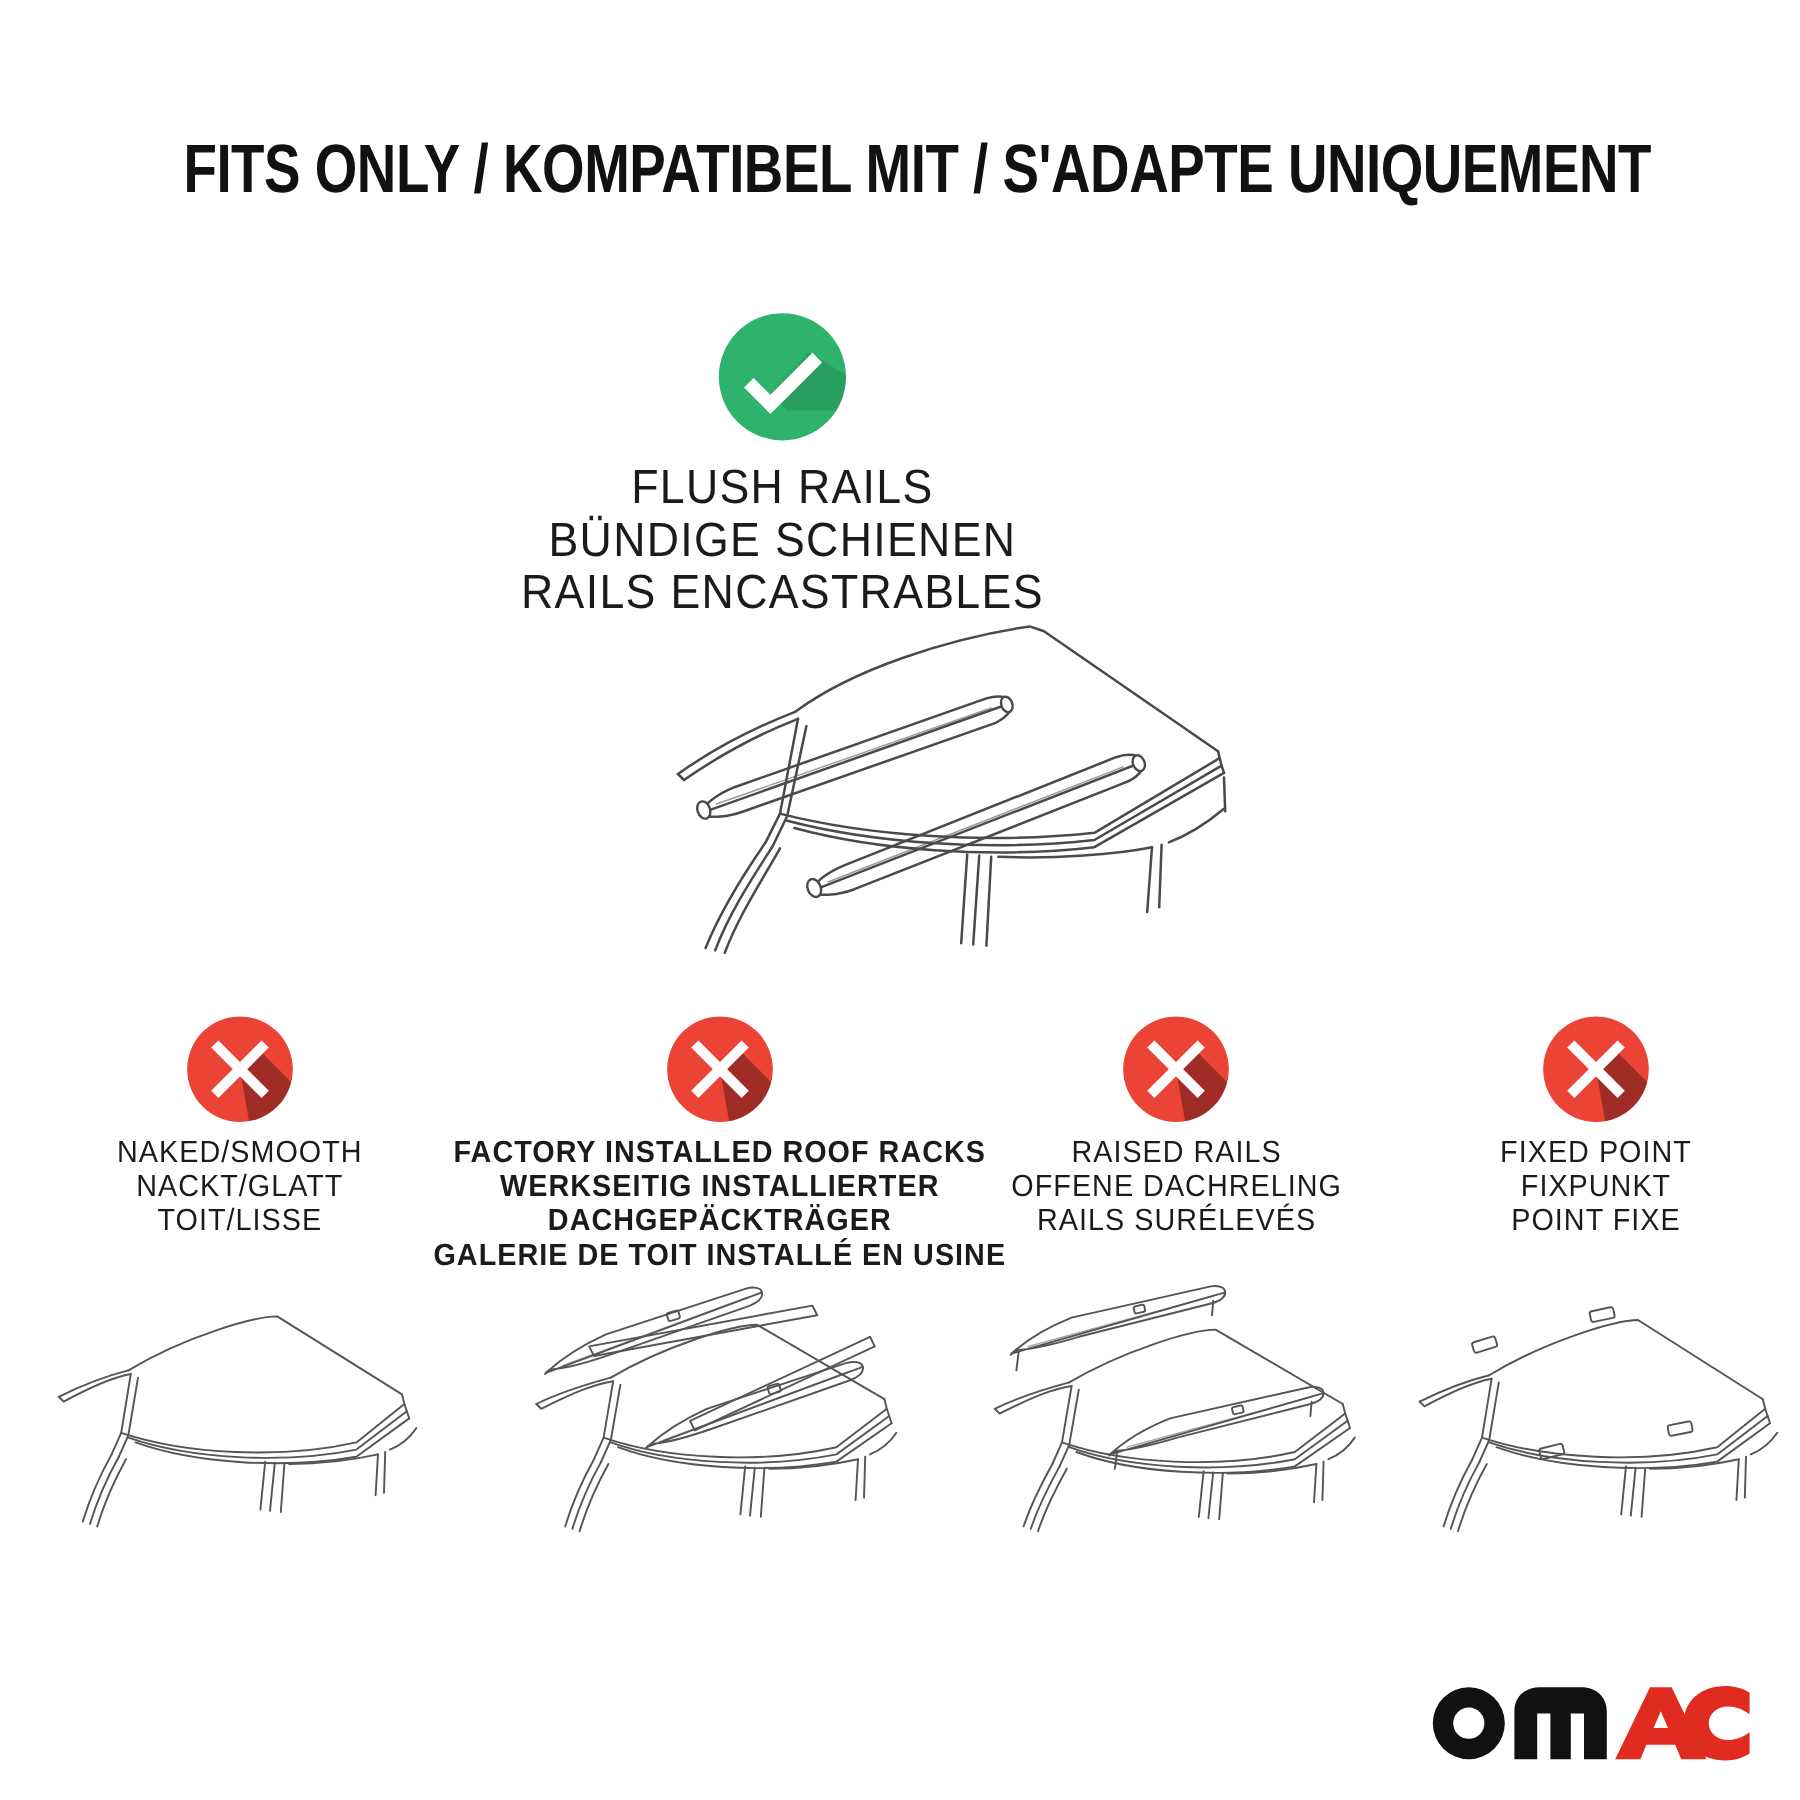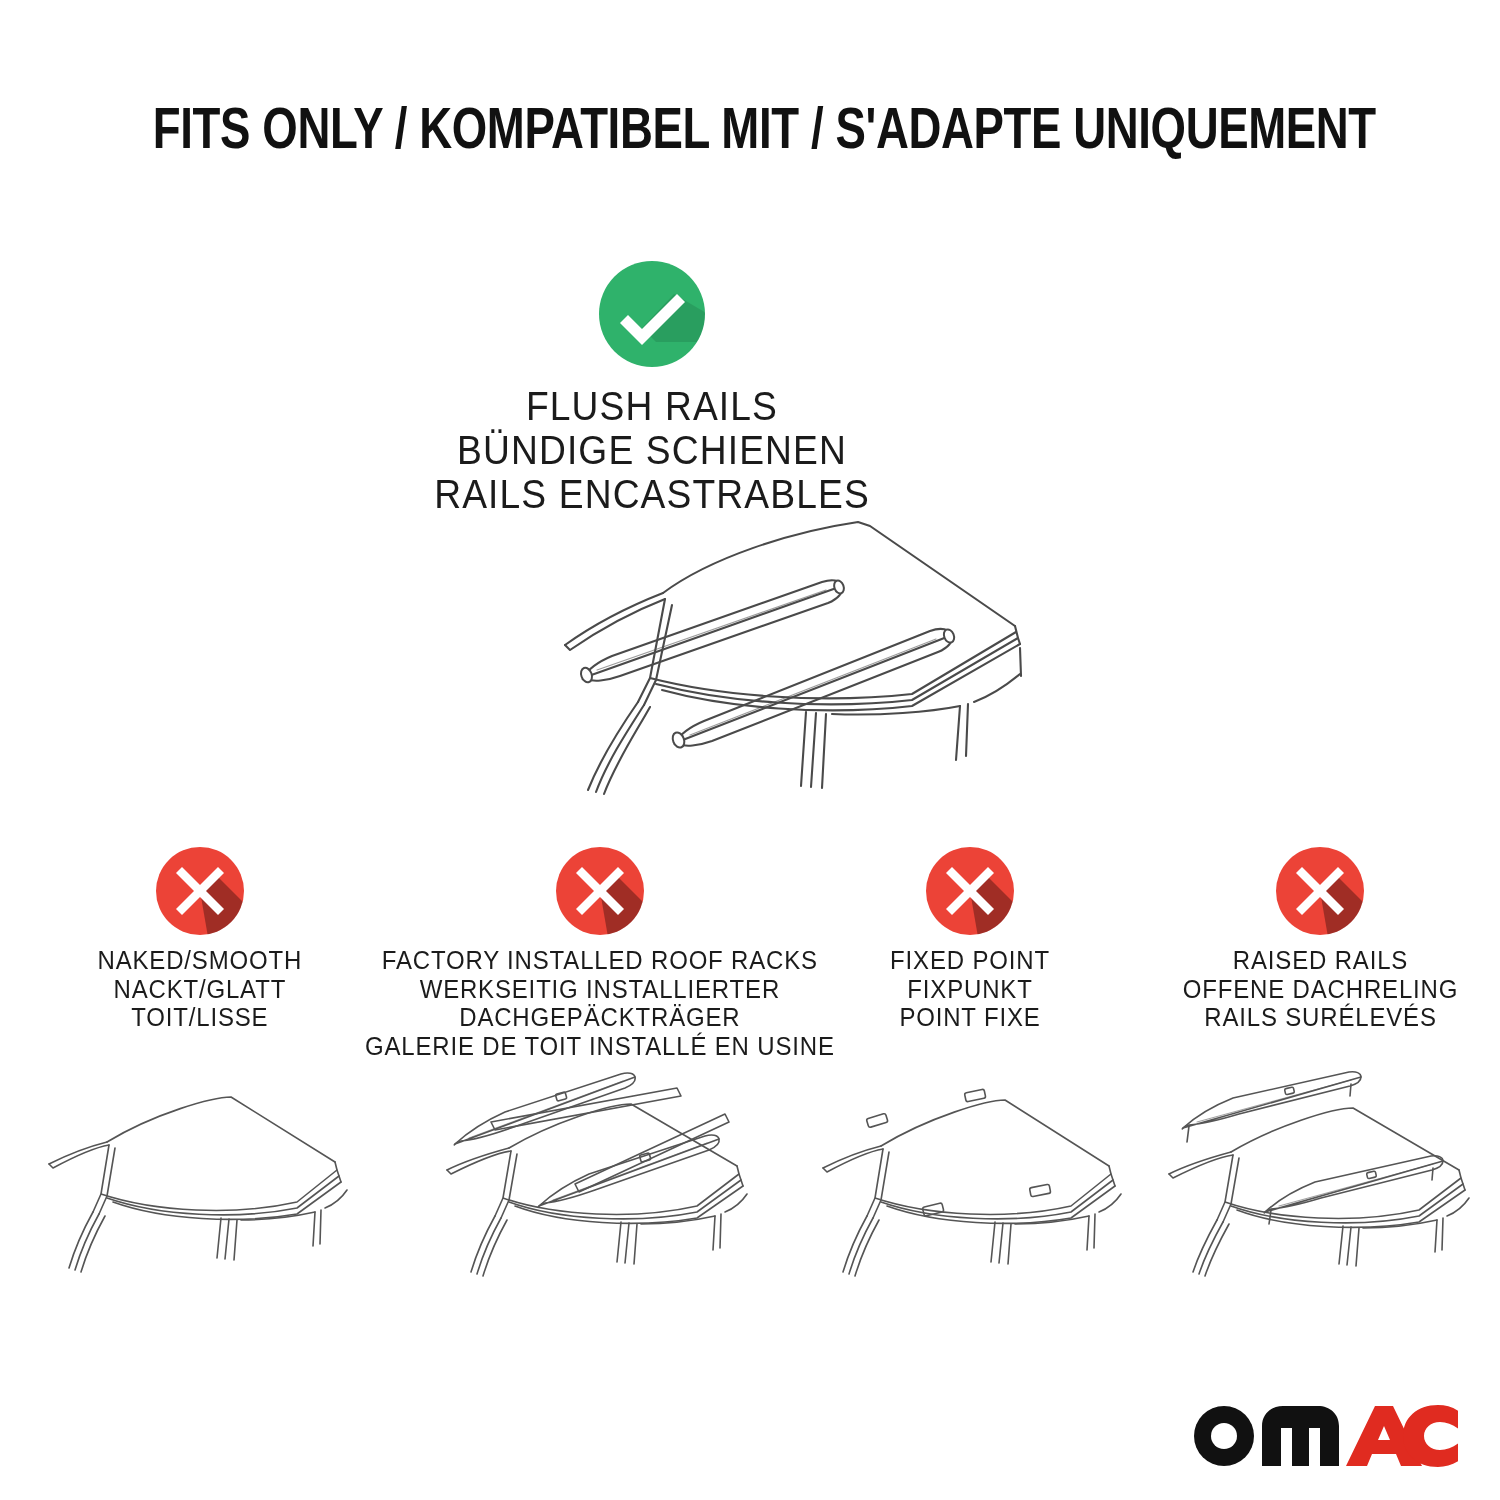--- a/index.html
+++ b/index.html
@@ -12,21 +12,21 @@
     height: 1500px;
     font-family: "Liberation Sans", sans-serif;
     color: #111111;
     position: relative;
     overflow: hidden;
   }
 
   
   .title-bar {
     position: absolute;
-    top: 100px;
+    top: 113px;
     left: 0;
     width: 1500px;
     text-align: right;
   }
   .title-text {
     display: inline-block;
     font-family: "Liberation Sans Narrow", "Liberation Sans", sans-serif;
     font-weight: bold;
     font-size: 57px;
     letter-spacing: -0.5px;
@@ -70,21 +70,21 @@
     display: flex;
     align-items: flex-start;
   }
   .reject-col {
     display: flex;
     flex-direction: column;
     align-items: center;
     position: relative;
   }
   .col-1 { width: 400px; }
-  .col-2 { width: 400px; }
+  .col-2 { width: 400px; font-weight: bold; }
   .col-3 { width: 360px; }
   .col-4 { width: 340px; }
 
   .x-icon-wrap {
     width: 92px;
     height: 92px;
     position: relative;
     margin-bottom: 9px;
   }
   .reject-labels {
@@ -295,20 +295,83 @@
 
           <path d="M150 118 L300 48 L304 56 L154 126 Z"></path>
 
           <rect x="131" y="27" width="10" height="7" rx="1.6" transform="rotate(-16 136 30)"></rect>
           <rect x="215" y="88" width="10" height="7" rx="1.6" transform="rotate(-16 220 91)"></rect>
         </g>
       </svg>
     </div>
   </div>
 
+  <div class="reject-col col-3">
+    <div class="x-icon-wrap">
+      <svg width="92" height="92" viewBox="0 0 92 92">
+        <defs>
+            <clipPath id="redclip3">
+              <circle cx="46" cy="46" r="44"></circle>
+            </clipPath>
+          </defs>
+        <circle cx="46" cy="46" r="44" fill="#EC4337"></circle>
+        <g clip-path="url(#redclip3)">
+          <polygon points="46,46 62,30 92,60 92,92 54,92" fill="#000000" opacity="0.32"></polygon>
+        </g>
+        <path d="M28 22 L70 64 L64 70 L22 28 Z" fill="#ffffff"></path>
+        <path d="M64 22 L70 28 L28 70 L22 64 Z" fill="#ffffff"></path>
+      </svg>
+    </div>
+    <div class="reject-labels">
+      <div>RAISED RAILS</div>
+      <div>OFFENE DACHRELING</div>
+      <div>RAILS SURÉLEVÉS</div>
+    </div>
+    <div class="mini-illustration" style="margin-top:34px;">
+      <svg width="350" height="212" viewBox="0 0 350 212">
+        <g fill="none" stroke="#555555" stroke-width="1.6" stroke-linecap="round" stroke-linejoin="round">
+          <path d="M86 86 C130 60 188 42 208 42 L314 104"></path>
+          <path d="M86 86 C64 92 40 100 24 108"></path>
+          <path d="M24 108 L28 112 C58 97 74 91 88 89"></path>
+          <path d="M88 89 L80 136 L72 154"></path>
+          <path d="M94 92 L86 138 L78 156"></path>
+          <path d="M72 154 C62 172 54 188 48 206"></path>
+          <path d="M78 156 C68 174 60 190 54 208"></path>
+          <path d="M84 158 C74 176 66 192 60 210"></path>
+          <path d="M80 136 C132 154 212 158 274 144 L316 112"></path>
+          <path d="M86 140 C136 158 214 162 274 150 L318 118"></path>
+          <path d="M92 144 C140 162 216 166 274 156 L320 124"></path>
+          <path d="M314 104 L316 112 L320 124"></path>
+          <path d="M198 160 L194 198"></path>
+          <path d="M206 161 L202 199"></path>
+          <path d="M214 162 L211 200"></path>
+          <path d="M218 162 C246 162 274 158 292 154"></path>
+          <path d="M292 154 L290 186"></path>
+          <path d="M298 152 L297 184"></path>
+          <path d="M302 150 C312 146 320 138 324 132"></path>
+
+          <path d="M38 62 C50 51 68 40 88 32 L204 6 C211 5 216 7 216 11"></path>
+          <path d="M216 11 C216 15 212 18 205 20 L94 48 C74 54 56 58 44 59 C38 60 36 65 38 62 Z"></path>
+          <path d="M52 56 L206 14" stroke-width="1.1" opacity="0.55"></path>
+
+          <path d="M44 60 L42 76"></path>
+          <path d="M206 18 L205 30"></path>
+          <rect x="140" y="22" width="9" height="6" rx="1.5" transform="rotate(-13 144 25)"></rect>
+
+          <path d="M120 146 C132 135 150 124 170 116 L286 90 C293 89 298 91 298 95"></path>
+          <path d="M298 95 C298 99 294 102 287 104 L176 132 C156 138 138 142 126 143 C120 144 118 149 120 146 Z"></path>
+          <path d="M134 140 L288 98" stroke-width="1.1" opacity="0.55"></path>
+          <path d="M126 144 L124 158"></path>
+          <path d="M288 102 L287 114"></path>
+          <rect x="222" y="106" width="9" height="6" rx="1.5" transform="rotate(-13 226 109)"></rect>
+        </g>
+      </svg>
+    </div>
+  </div>
+
   <div class="reject-col col-4">
     <div class="x-icon-wrap">
       <svg width="92" height="92" viewBox="0 0 92 92">
         <defs>
             <clipPath id="redclip4">
               <circle cx="46" cy="46" r="44"></circle>
             </clipPath>
           </defs>
         <circle cx="46" cy="46" r="44" fill="#EC4337"></circle>
         <g clip-path="url(#redclip4)">
@@ -349,83 +412,20 @@
           <rect x="62" y="50" width="20" height="9" rx="2" transform="rotate(-17 72 54)"></rect>
           <rect x="160" y="25" width="20" height="9" rx="2" transform="rotate(-12 170 29)"></rect>
 
           <rect x="118" y="139" width="20" height="9" rx="2" transform="rotate(-14 128 143)"></rect>
           <rect x="225" y="120" width="20" height="9" rx="2" transform="rotate(-11 235 124)"></rect>
         </g>
       </svg>
     </div>
   </div>
 
-  <div class="reject-col col-3">
-    <div class="x-icon-wrap">
-      <svg width="92" height="92" viewBox="0 0 92 92">
-        <defs>
-            <clipPath id="redclip3">
-              <circle cx="46" cy="46" r="44"></circle>
-            </clipPath>
-          </defs>
-        <circle cx="46" cy="46" r="44" fill="#EC4337"></circle>
-        <g clip-path="url(#redclip3)">
-          <polygon points="46,46 62,30 92,60 92,92 54,92" fill="#000000" opacity="0.32"></polygon>
-        </g>
-        <path d="M28 22 L70 64 L64 70 L22 28 Z" fill="#ffffff"></path>
-        <path d="M64 22 L70 28 L28 70 L22 64 Z" fill="#ffffff"></path>
-      </svg>
-    </div>
-    <div class="reject-labels">
-      <div>RAISED RAILS</div>
-      <div>OFFENE DACHRELING</div>
-      <div>RAILS SURÉLEVÉS</div>
-    </div>
-    <div class="mini-illustration" style="margin-top:34px;">
-      <svg width="350" height="212" viewBox="0 0 350 212">
-        <g fill="none" stroke="#555555" stroke-width="1.6" stroke-linecap="round" stroke-linejoin="round">
-          <path d="M86 86 C130 60 188 42 208 42 L314 104"></path>
-          <path d="M86 86 C64 92 40 100 24 108"></path>
-          <path d="M24 108 L28 112 C58 97 74 91 88 89"></path>
-          <path d="M88 89 L80 136 L72 154"></path>
-          <path d="M94 92 L86 138 L78 156"></path>
-          <path d="M72 154 C62 172 54 188 48 206"></path>
-          <path d="M78 156 C68 174 60 190 54 208"></path>
-          <path d="M84 158 C74 176 66 192 60 210"></path>
-          <path d="M80 136 C132 154 212 158 274 144 L316 112"></path>
-          <path d="M86 140 C136 158 214 162 274 150 L318 118"></path>
-          <path d="M92 144 C140 162 216 166 274 156 L320 124"></path>
-          <path d="M314 104 L316 112 L320 124"></path>
-          <path d="M198 160 L194 198"></path>
-          <path d="M206 161 L202 199"></path>
-          <path d="M214 162 L211 200"></path>
-          <path d="M218 162 C246 162 274 158 292 154"></path>
-          <path d="M292 154 L290 186"></path>
-          <path d="M298 152 L297 184"></path>
-          <path d="M302 150 C312 146 320 138 324 132"></path>
-
-          <path d="M38 62 C50 51 68 40 88 32 L204 6 C211 5 216 7 216 11"></path>
-          <path d="M216 11 C216 15 212 18 205 20 L94 48 C74 54 56 58 44 59 C38 60 36 65 38 62 Z"></path>
-          <path d="M52 56 L206 14" stroke-width="1.1" opacity="0.55"></path>
-
-          <path d="M44 60 L42 76"></path>
-          <path d="M206 18 L205 30"></path>
-          <rect x="140" y="22" width="9" height="6" rx="1.5" transform="rotate(-13 144 25)"></rect>
-
-          <path d="M120 146 C132 135 150 124 170 116 L286 90 C293 89 298 91 298 95"></path>
-          <path d="M298 95 C298 99 294 102 287 104 L176 132 C156 138 138 142 126 143 C120 144 118 149 120 146 Z"></path>
-          <path d="M134 140 L288 98" stroke-width="1.1" opacity="0.55"></path>
-          <path d="M126 144 L124 158"></path>
-          <path d="M288 102 L287 114"></path>
-          <rect x="222" y="106" width="9" height="6" rx="1.5" transform="rotate(-13 226 109)"></rect>
-        </g>
-      </svg>
-    </div>
-  </div>
-
 </div>
 
 <div class="logo-wrap">
   <svg width="272" height="80" viewBox="0 0 272 80">
 
     <g>
       <circle cx="38" cy="44" r="30" fill="#111111"></circle>
       <circle cx="38" cy="44" r="13" fill="#ffffff"></circle>
     </g>
 

